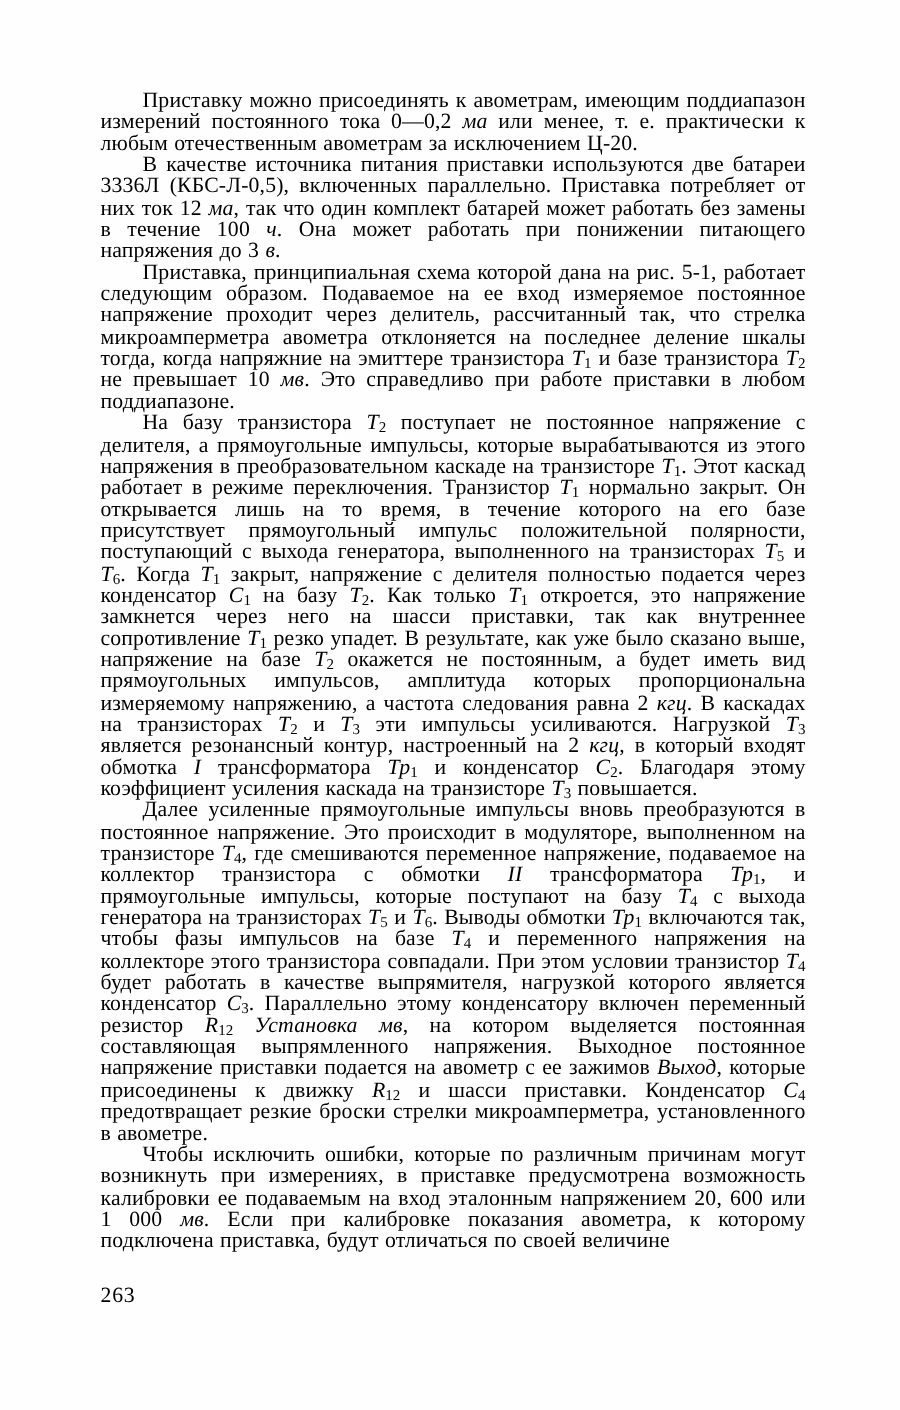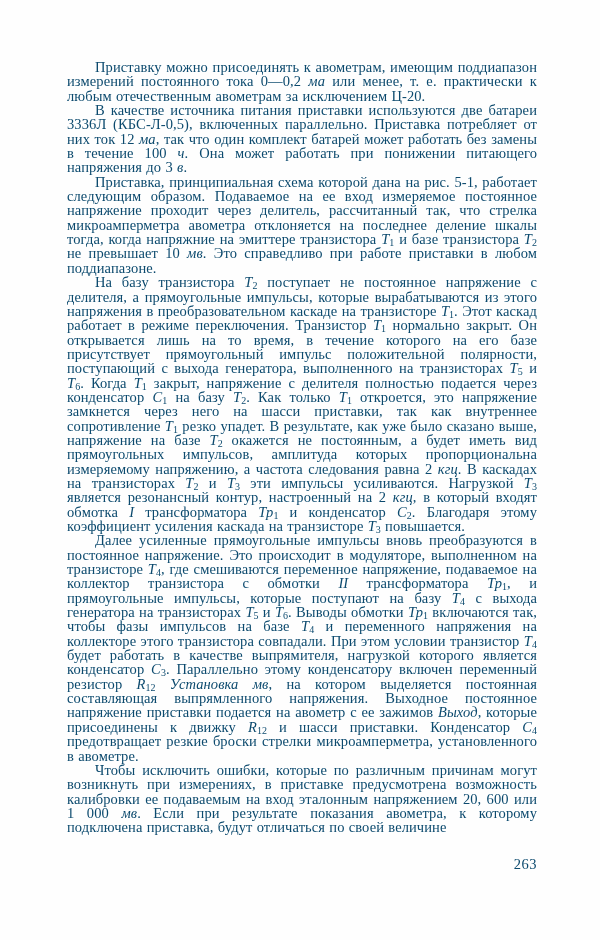--- a/index.html
+++ b/index.html
@@ -7,21 +7,21 @@
     padding: 0;
     background: #ffffff;
   }
   .page {
     position: relative;
     width: 600px;
     height: 940px;
     background: #fefefe;
     overflow: hidden;
     font-family: "Liberation Serif", "DejaVu Serif", serif;
-    color: #0c4a6e;
+    color: #000000;
   }
   .text-block {
     position: absolute;
     left: 67px;
     top: 60px;
     width: 470px;
     font-size: 14.5px;
     line-height: 14.35px;
     text-align: justify;
     letter-spacing: 0.1px;
@@ -39,31 +39,31 @@
     font-size: 10px;
     line-height: 0;
     vertical-align: -2px;
     letter-spacing: 0;
   }
   .page-number {
     position: absolute;
     left: 67px;
     top: 856px;
     width: 470px;
-    text-align: right;
+    text-align: left;
     font-size: 14.5px;
     letter-spacing: 0.5px;
   }
 </style>
 </head>
 <body>
 
 <div class="page">
   <div class="text-block">
       <p class="para"><span>Приставку можно присоединять к авометрам, имеющим поддиапазон измерений постоянного тока 0—0,2 </span><span class="it">ма</span><span> или менее, т. е. практически к любым отечественным авометрам за исключением Ц-20.</span></p>
       <p class="para"><span>В качестве источника питания приставки используются две батареи 3336Л (КБС-Л-0,5), включенных параллельно. Приставка потребляет от них ток 12 </span><span class="it">ма</span><span>, так что один комплект батарей может работать без замены в течение 100 </span><span class="it">ч</span><span>. Она может работать при понижении питающего напряжения до 3 </span><span class="it">в</span><span>.</span></p>
       <p class="para"><span>Приставка, принципиальная схема которой дана на рис. 5-1, работает следующим образом. Подаваемое на ее вход измеряемое постоянное напряжение проходит через делитель, рассчитанный так, что стрелка микроамперметра авометра отклоняется на последнее деление шкалы тогда, когда напряжние на эмиттере транзистора </span><span class="it">Т</span><span class="sb">1</span><span> и базе транзистора </span><span class="it">Т</span><span class="sb">2</span><span> не превышает 10 </span><span class="it">мв</span><span>. Это справедливо при работе приставки в любом поддиапазоне.</span></p>
       <p class="para"><span>На базу транзистора </span><span class="it">Т</span><span class="sb">2</span><span> поступает не постоянное напряжение с делителя, а прямоугольные импульсы, которые вырабатываются из этого напряжения в преобразовательном каскаде на транзисторе </span><span class="it">Т</span><span class="sb">1</span><span>. Этот каскад работает в режиме переключения. Транзистор </span><span class="it">Т</span><span class="sb">1</span><span> нормально закрыт. Он открывается лишь на то время, в течение которого на его базе присутствует прямоугольный импульс положительной полярности, поступающий с выхода генератора, выполненного на транзисторах </span><span class="it">Т</span><span class="sb">5</span><span> и </span><span class="it">Т</span><span class="sb">6</span><span>. Когда </span><span class="it">Т</span><span class="sb">1</span><span> закрыт, напряжение с делителя полностью подается через конденсатор </span><span class="it">С</span><span class="sb">1</span><span> на базу </span><span class="it">Т</span><span class="sb">2</span><span>. Как только </span><span class="it">Т</span><span class="sb">1</span><span> откроется, это напряжение замкнется через него на шасси приставки, так как внутреннее сопротивление </span><span class="it">Т</span><span class="sb">1</span><span> резко упадет. В результате, как уже было сказано выше, напряжение на базе </span><span class="it">Т</span><span class="sb">2</span><span> окажется не постоянным, а будет иметь вид прямоугольных импульсов, амплитуда которых пропорциональна измеряемому напряжению, а частота следования равна 2 </span><span class="it">кгц</span><span>. В каскадах на транзисторах </span><span class="it">Т</span><span class="sb">2</span><span> и </span><span class="it">Т</span><span class="sb">3</span><span> эти импульсы усиливаются. Нагрузкой </span><span class="it">Т</span><span class="sb">3</span><span> является резонансный контур, настроенный на 2 </span><span class="it">кгц</span><span>, в который входят обмотка </span><span class="it">I</span><span> трансформатора </span><span class="it">Тр</span><span class="sb">1</span><span> и конденсатор </span><span class="it">С</span><span class="sb">2</span><span>. Благодаря этому коэффициент усиления каскада на транзисторе </span><span class="it">Т</span><span class="sb">3</span><span> повышается.</span></p>
       <p class="para"><span>Далее усиленные прямоугольные импульсы вновь преобразуются в постоянное напряжение. Это происходит в модуляторе, выполненном на транзисторе </span><span class="it">Т</span><span class="sb">4</span><span>, где смешиваются переменное напряжение, подаваемое на коллектор транзистора с обмотки </span><span class="it">II</span><span> трансформатора </span><span class="it">Тр</span><span class="sb">1</span><span>, и прямоугольные импульсы, которые поступают на базу </span><span class="it">Т</span><span class="sb">4</span><span> с выхода генератора на транзисторах </span><span class="it">Т</span><span class="sb">5</span><span> и </span><span class="it">Т</span><span class="sb">6</span><span>. Выводы обмотки </span><span class="it">Тр</span><span class="sb">1</span><span> включаются так, чтобы фазы импульсов на базе </span><span class="it">Т</span><span class="sb">4</span><span> и переменного напряжения на коллекторе этого транзистора совпадали. При этом условии транзистор </span><span class="it">Т</span><span class="sb">4</span><span> будет работать в качестве выпрямителя, нагрузкой которого является конденсатор </span><span class="it">С</span><span class="sb">3</span><span>. Параллельно этому конденсатору включен переменный резистор </span><span class="it">R</span><span class="sb">12</span><span> </span><span class="it">Установка мв</span><span>, на котором выделяется постоянная составляющая выпрямленного напряжения. Выходное постоянное напряжение приставки подается на авометр с ее зажимов </span><span class="it">Выход</span><span>, которые присоединены к движку </span><span class="it">R</span><span class="sb">12</span><span> и шасси приставки. Конденсатор </span><span class="it">С</span><span class="sb">4</span><span> предотвращает резкие броски стрелки микроамперметра, установленного в авометре.</span></p>
-      <p class="para"><span>Чтобы исключить ошибки, которые по различным причинам могут возникнуть при измерениях, в приставке предусмотрена возможность калибровки ее подаваемым на вход эталонным напряжением 20, 600 или 1 000 </span><span class="it">мв</span><span>. Если при результате показания авометра, к которому подключена приставка, будут отличаться по своей величине</span></p>
+      <p class="para"><span>Чтобы исключить ошибки, которые по различным причинам могут возникнуть при измерениях, в приставке предусмотрена возможность калибровки ее подаваемым на вход эталонным напряжением 20, 600 или 1 000 </span><span class="it">мв</span><span>. Если при калибровке показания авометра, к которому подключена приставка, будут отличаться по своей величине</span></p>
     </div>
   <div class="page-number">263</div>
 </div>
 
 </body></html>

